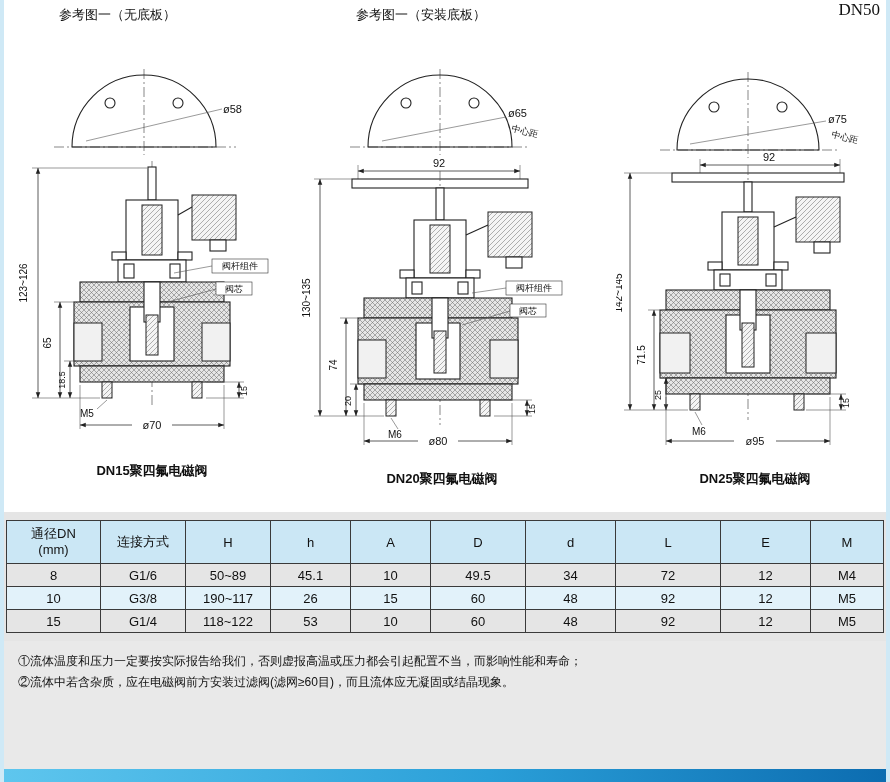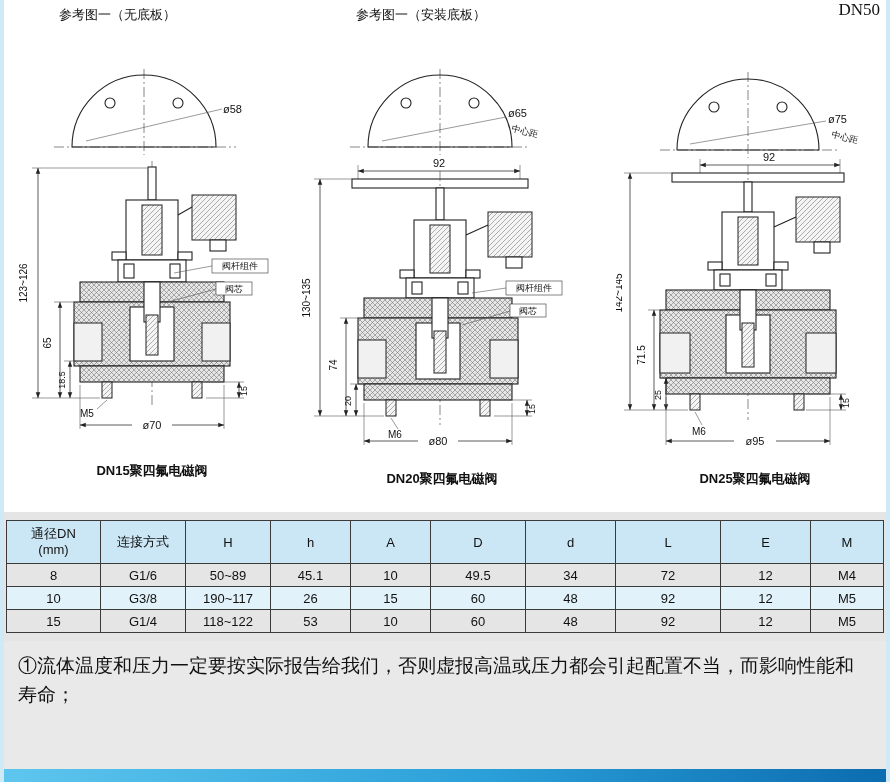--- a/index.html
+++ b/index.html
@@ -38,21 +38,21 @@
   .spec th, .spec td {
     border:1px solid #3a3a3a; text-align:center; font-size:13px;
     padding:1px 2px; height:20px; font-weight:normal; color:#111;
   }
   .spec thead th { background:#cbe7f5; height:40px; }
   .spec .pre { white-space:pre-line; line-height:1.25; }
   .spec tbody tr.alt td { background:#e2f2fa; }
   
   .notice { background:#e9e9e9; margin-top:2px; height:151px; box-sizing:border-box; padding:8px 16px 0 14px; }
   .notice-title { font-size:21px; color:#111; margin:2px 0 9px 4px; }
-  .notice-item  { font-size:19px; color:#111; margin:3px 0; line-height:1.5; }
+  .notice-item  { font-size:12px; color:#111; margin:3px 0; line-height:1.5; }
   
   .bottom-bar { position:absolute; left:0; right:0; bottom:0; height:13px;
     background:linear-gradient(90deg,#5ec6ee 0%, #2a9fd8 55%, #0c6cb0 100%); }
 </style>
 </head>
 <body>
 
 <div class="page">
 
   <svg width="0" height="0" style="position:absolute" aria-hidden="true">
@@ -352,16 +352,17 @@
         <td>48</td>
         <td>92</td>
         <td>12</td>
         <td>M5</td>
       </tr>
     </tbody>
   </table>
 
   <div class="notice">
     <p class="notice-item">①流体温度和压力一定要按实际报告给我们，否则虚报高温或压力都会引起配置不当，而影响性能和寿命；</p>
+    <p class="notice-item">②流体中若含杂质，应在电磁阀前方安装过滤阀(滤网≥60目)，而且流体应无凝固或结晶现象。</p>
   </div>
 
   <div class="bottom-bar"></div>
 </div>
 
 </body></html>

